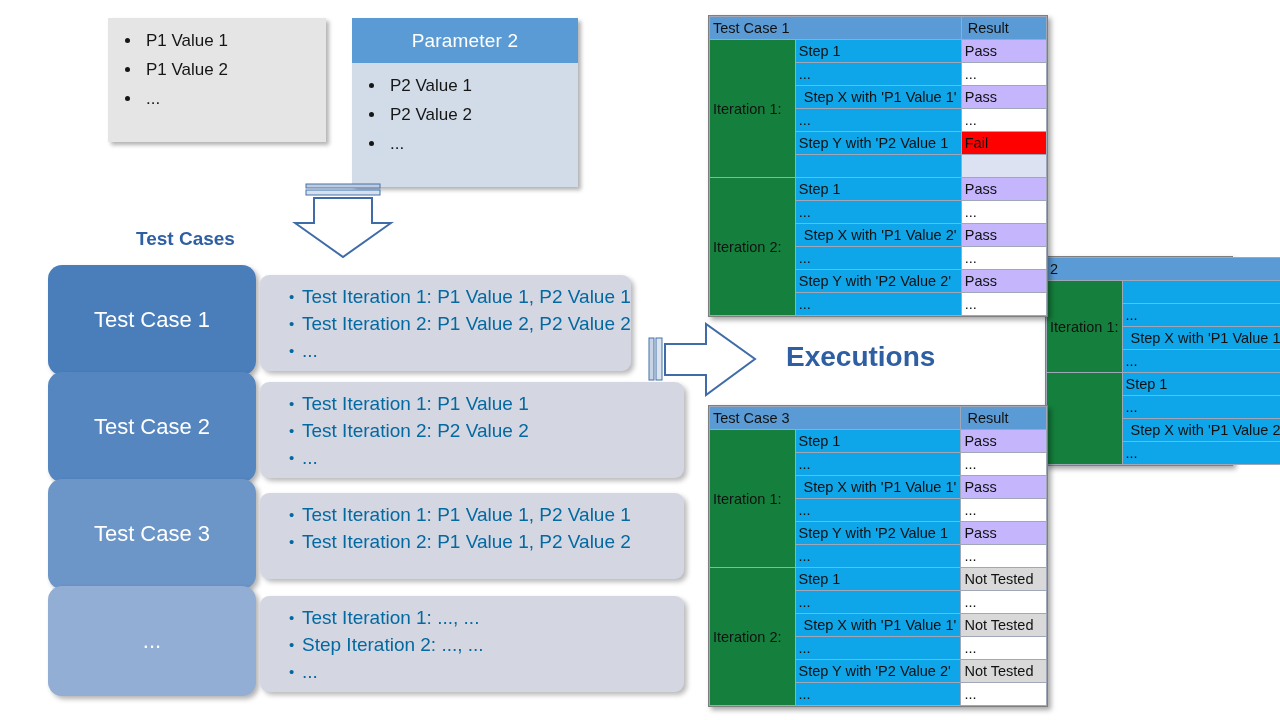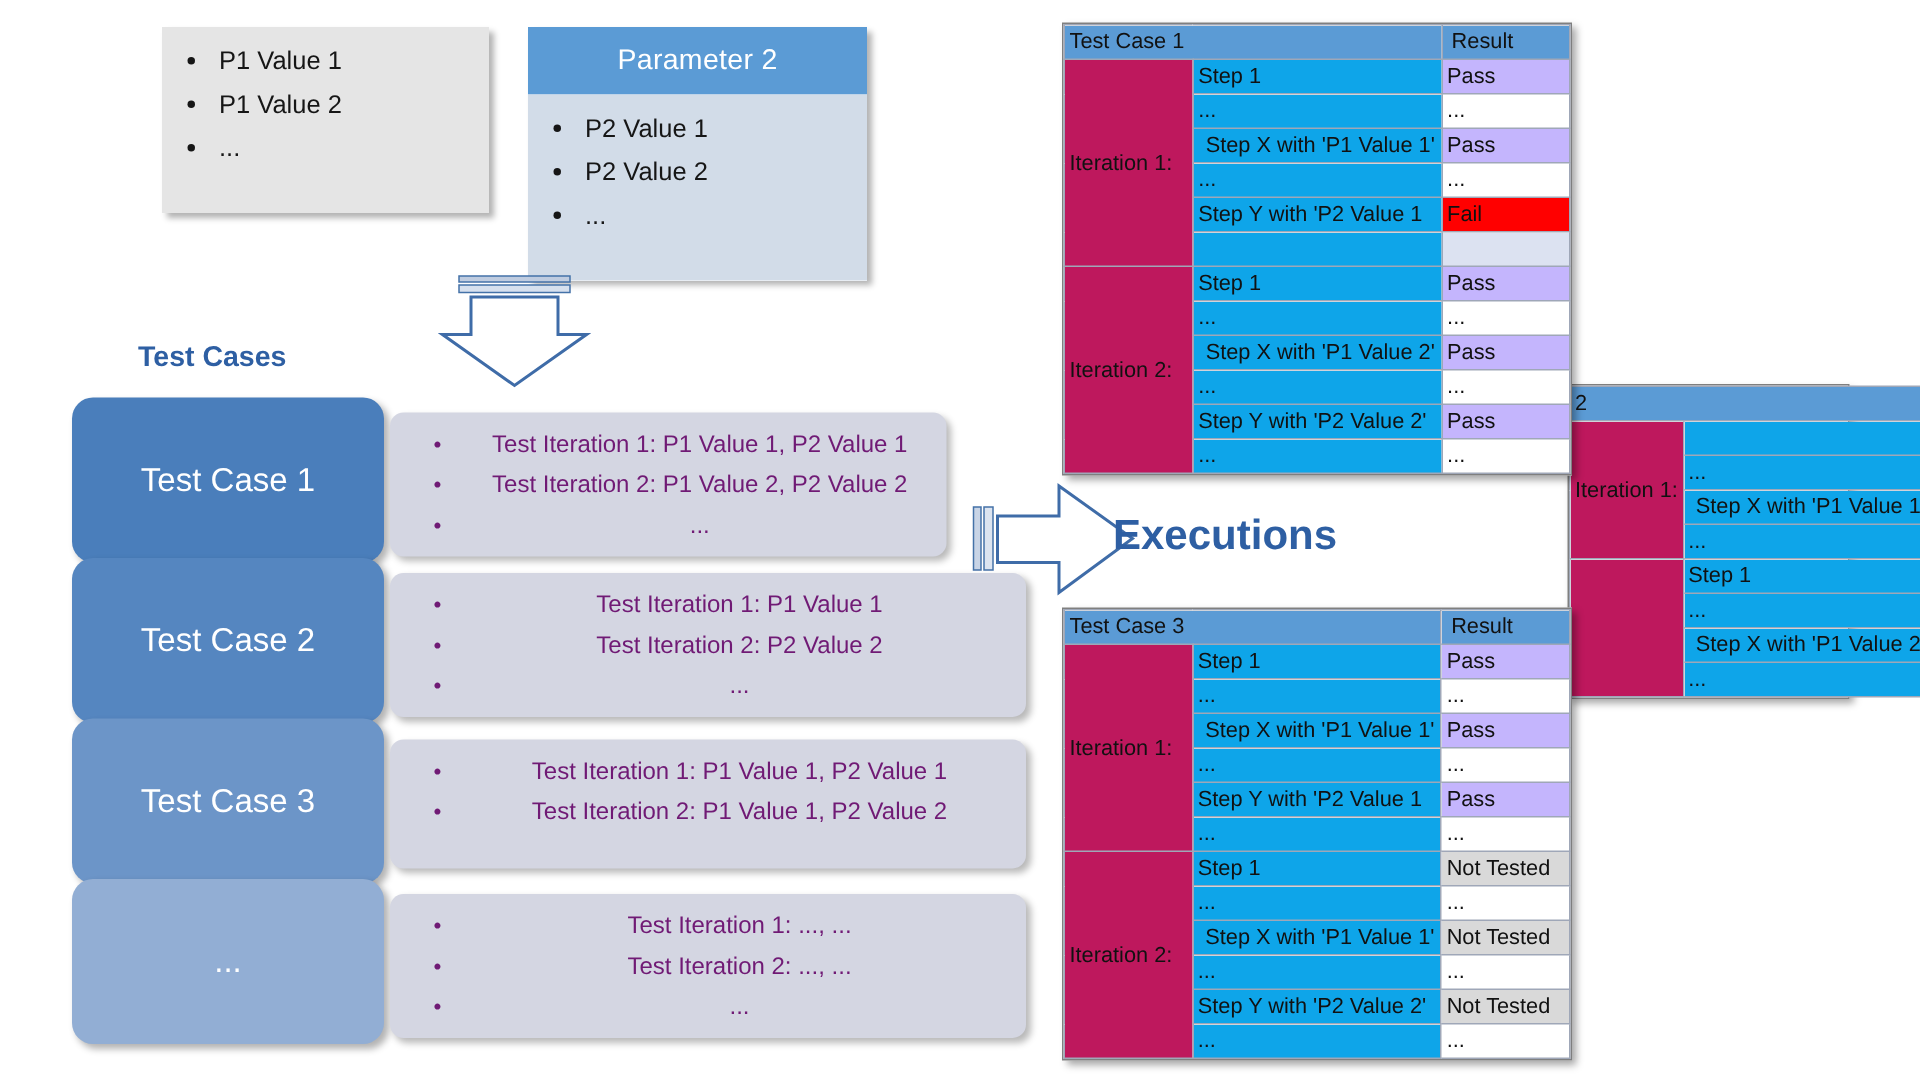--- a/index.html
+++ b/index.html
@@ -62,20 +62,21 @@
     left: 648px; top: 320px;
     width: 110px; height: 78px;
   }
 
   
   .section-label {
     position: absolute;
     color: #2E5FA3;
     font-weight: bold;
     font-size: 19px;
+    margin-left: 44px;
   }
   #label-testcases { left: 92px; top: 228px; }
   #label-executions { left: 742px; top: 341px; font-size: 28px; }
 
   
   .tc-row { position: absolute; left: 48px; }
   .tc-box {
     position: absolute; left: 0; top: 0;
     width: 208px; height: 110px;
     border-radius: 14px;
@@ -88,25 +89,24 @@
     position: absolute;
     left: 212px; top: 10px;
     height: 88px;
     border-radius: 9px;
     background: #D4D6E2;
     box-shadow: 3px 3px 5px rgba(0,0,0,.28);
     padding: 8px 0 0 0;
   }
   .tc-detail ul { margin: 0; padding: 0 0 0 42px; list-style: none; }
   .tc-detail li {
-    font-size: 16px;
-    color: #701a75;
+    font-size: 19px;
+    color: #0369a1;
     line-height: 27px;
     position: relative;
-    text-align: center;
   }
   .tc-detail li:before {
     content: "\2022";
     position: absolute;
     left: -13px;
     font-size: 15px;
   }
 
   #tcrow1 { top: 265px; }
   #tcrow1 .tc-box { background: #4A7EBB; }
@@ -149,21 +149,21 @@
     white-space: nowrap;
   }
   .th-blue {
     background: #5B9BD5;
     color: #ffffff;
     text-align: center;
     border: 1px solid #41719C;
   }
   .th-blue.left { text-align: left; padding-left: 6px; }
   .cell-iter {
-    background: #be185d;
+    background: #15803d;
     font-weight: bold;
     text-align: center;
     font-size: 14.5px;
     border: 1px solid #9FA7B8;
   }
   .cell-step { background: #0ea5e9; }
   .cell-step.indent { padding-left: 8px; }
   .cell-blank { background: #DCE2F1; }
   .res-pass  { background: #c4b5fd; color: #111111; }
   .res-fail  { background: #FF0000; color: #111111; }
@@ -258,21 +258,21 @@
         <li>Test Iteration 2: P1 Value 1, P2 Value 2</li>
       </ul>
     </div>
   </div>
 
   <div class="tc-row" id="tcrow4">
     <div class="tc-box">...</div>
     <div class="tc-detail">
       <ul>
         <li>Test Iteration 1: ..., ...</li>
-        <li>Test Iteration 2: ..., ...</li>
+        <li>Step Iteration 2: ..., ...</li>
         <li>...</li>
       </ul>
     </div>
   </div>
 
   <div class="exec-table" id="table2">
       <table>
         <colgroup>
           <col class="c1">
           <col class="c2">

